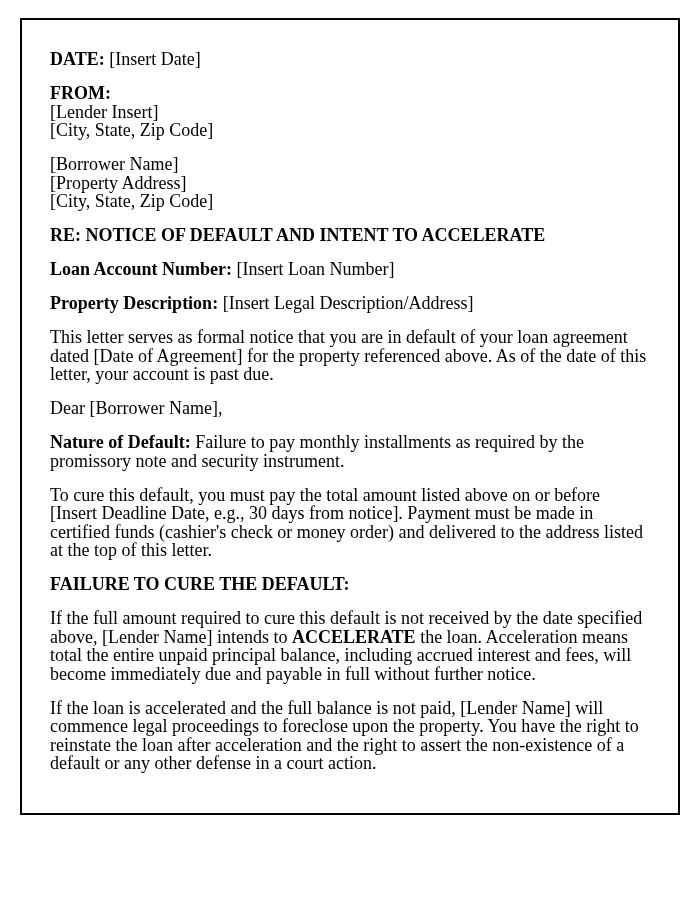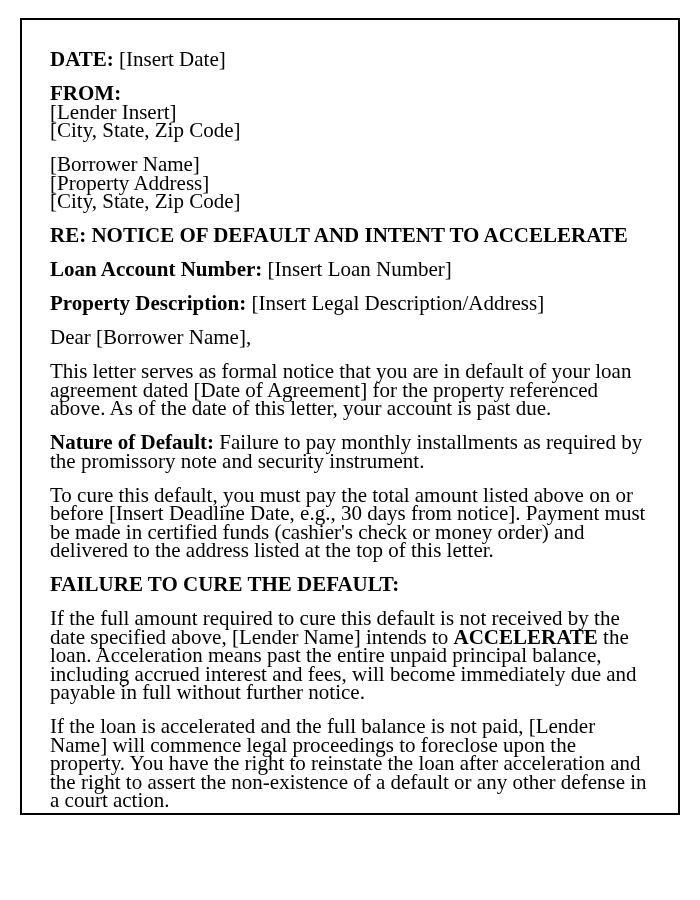--- a/index.html
+++ b/index.html
@@ -21,21 +21,21 @@
     left: 20px;
     top: 18px;
     width: 660px;
     height: 797px;
     border: 2px solid #000000;
     overflow: hidden;
     padding: 30px 28px 0 28px;
     background: #ffffff;
   }
   .letter {
-    font-size: 21px;
+    font-size: 18px;
     line-height: 18.5px;
   }
   .letter p {
     margin: 0 0 15.5px 0;
   }
   .block-line { display: block; }
   strong { font-weight: bold; }
 </style>
 </head>
 <body>
@@ -67,34 +67,34 @@
     <p>
       <strong>Loan Account Number:</strong>
       <span>[Insert Loan Number]</span>
     </p>
 
     <p>
       <strong>Property Description:</strong>
       <span>[Insert Legal Description/Address]</span>
     </p>
 
+    <p>This letter serves as formal notice that you are in default of your loan agreement dated [Date of Agreement] for the property referenced above. As of the date of this letter, your account is past due.</p>
+
     <p>Dear [Borrower Name],</p>
-
-    <p>This letter serves as formal notice that you are in default of your loan agreement dated [Date of Agreement] for the property referenced above. As of the date of this letter, your account is past due.</p>
 
     <p>
       <strong>Nature of Default:</strong>
       <span>Failure to pay monthly installments as required by the promissory note and security instrument.</span>
     </p>
 
 
     <p>To cure this default, you must pay the total amount listed above on or before [Insert Deadline Date, e.g., 30 days from notice]. Payment must be made in certified funds (cashier's check or money order) and delivered to the address listed at the top of this letter.</p>
 
     <p>
       <strong>FAILURE TO CURE THE DEFAULT:</strong>
     </p>
 
-    <p><span>If the full amount required to cure this default is not received by the date specified above, [Lender Name] intends to </span><strong>ACCELERATE</strong><span> the loan. Acceleration means past the entire unpaid principal balance, including accrued interest and fees, will become immediately due and payable in full without further notice.</span></p>
+    <p><span>If the full amount required to cure this default is not received by the date specified above, [Lender Name] intends to </span><strong>ACCELERATE</strong><span> the loan. Acceleration means total the entire unpaid principal balance, including accrued interest and fees, will become immediately due and payable in full without further notice.</span></p>
 
     <p><span>If the loan is accelerated and the full balance is not paid, [Lender Name] will commence legal proceedings to foreclose upon the property. You have the right to reinstate the loan after acceleration and the right to assert the non-existence of a default or any other defense</span><span> in a court action.</span></p>
 
   </div>
 </div>
 
 </body></html>

